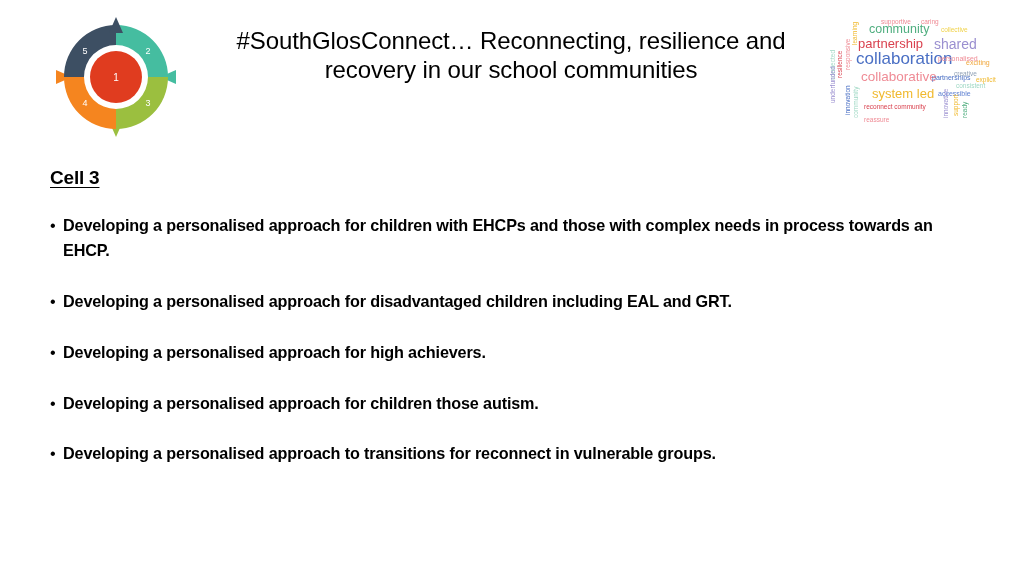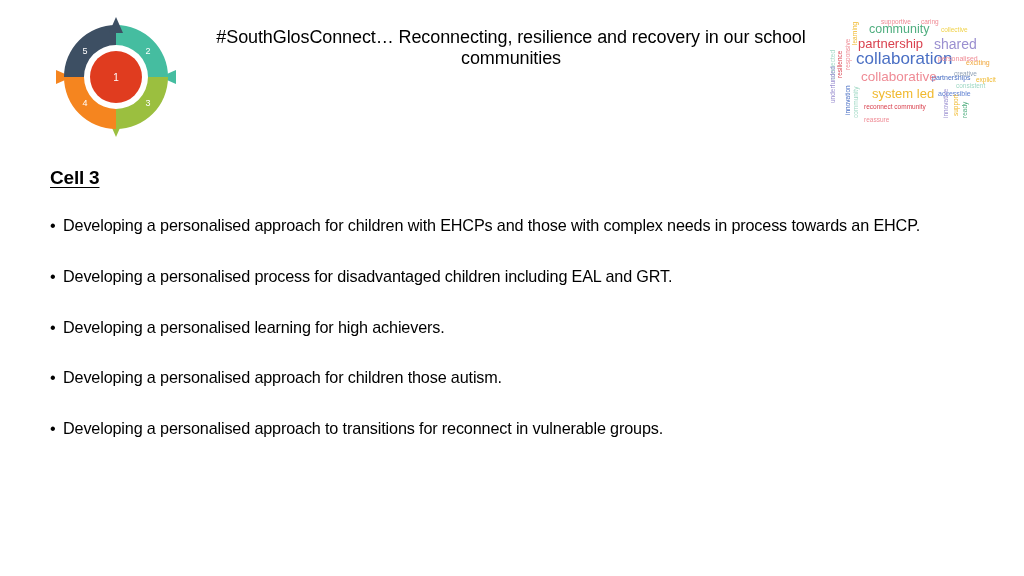--- a/index.html
+++ b/index.html
@@ -44,21 +44,21 @@
     width: 136px;
     height: 126px;
   }
 
   .title {
     position: absolute;
     left: 196px;
     top: 27px;
     width: 630px;
     text-align: center;
-    font-size: 18px;
+    font-size: 24px;
     line-height: 1.19;
     font-weight: 400;
     color: #000000;
     letter-spacing: -0.1px;
   }
 
   .wordcloud-wrap {
     position: absolute;
     left: 828px;
     top: 8px;
@@ -117,20 +117,21 @@
   .bullet-item .dot {
     position: absolute;
     left: 0;
     top: 0;
     font-size: 16.2px;
     line-height: 1.56;
     color: #000000;
   }
   .bullet-item .txt {
     display: block;
+    font-weight: bold;
   }
   
   .bullet-item.wide .txt {
     max-width: 910px;
   }
 </style>
 </head>
 <body>
 
 <div class="slide">
@@ -210,25 +211,25 @@
 
     <div class="section-heading">Cell 3</div>
 
     <ul class="bullet-list" id="bullet-list">
         <li class="bullet-item wide">
           <span class="dot">•</span>
           <span class="txt">Developing a personalised approach  for children with EHCPs and those with complex needs in process towards an EHCP.</span>
         </li>
         <li class="bullet-item">
           <span class="dot">•</span>
-          <span class="txt">Developing a personalised process for disadvantaged children including EAL and GRT.</span>
-        </li>
-        <li class="bullet-item">
-          <span class="dot">•</span>
-          <span class="txt">Developing a personalised learning  for high achievers.</span>
+          <span class="txt">Developing a personalised approach for disadvantaged children including EAL and GRT.</span>
+        </li>
+        <li class="bullet-item">
+          <span class="dot">•</span>
+          <span class="txt">Developing a personalised approach  for high achievers.</span>
         </li>
         <li class="bullet-item">
           <span class="dot">•</span>
           <span class="txt">Developing a personalised approach  for children those autism.</span>
         </li>
         <li class="bullet-item">
           <span class="dot">•</span>
           <span class="txt">Developing a personalised approach  to transitions for reconnect in vulnerable groups.</span>
         </li>
       </ul>

